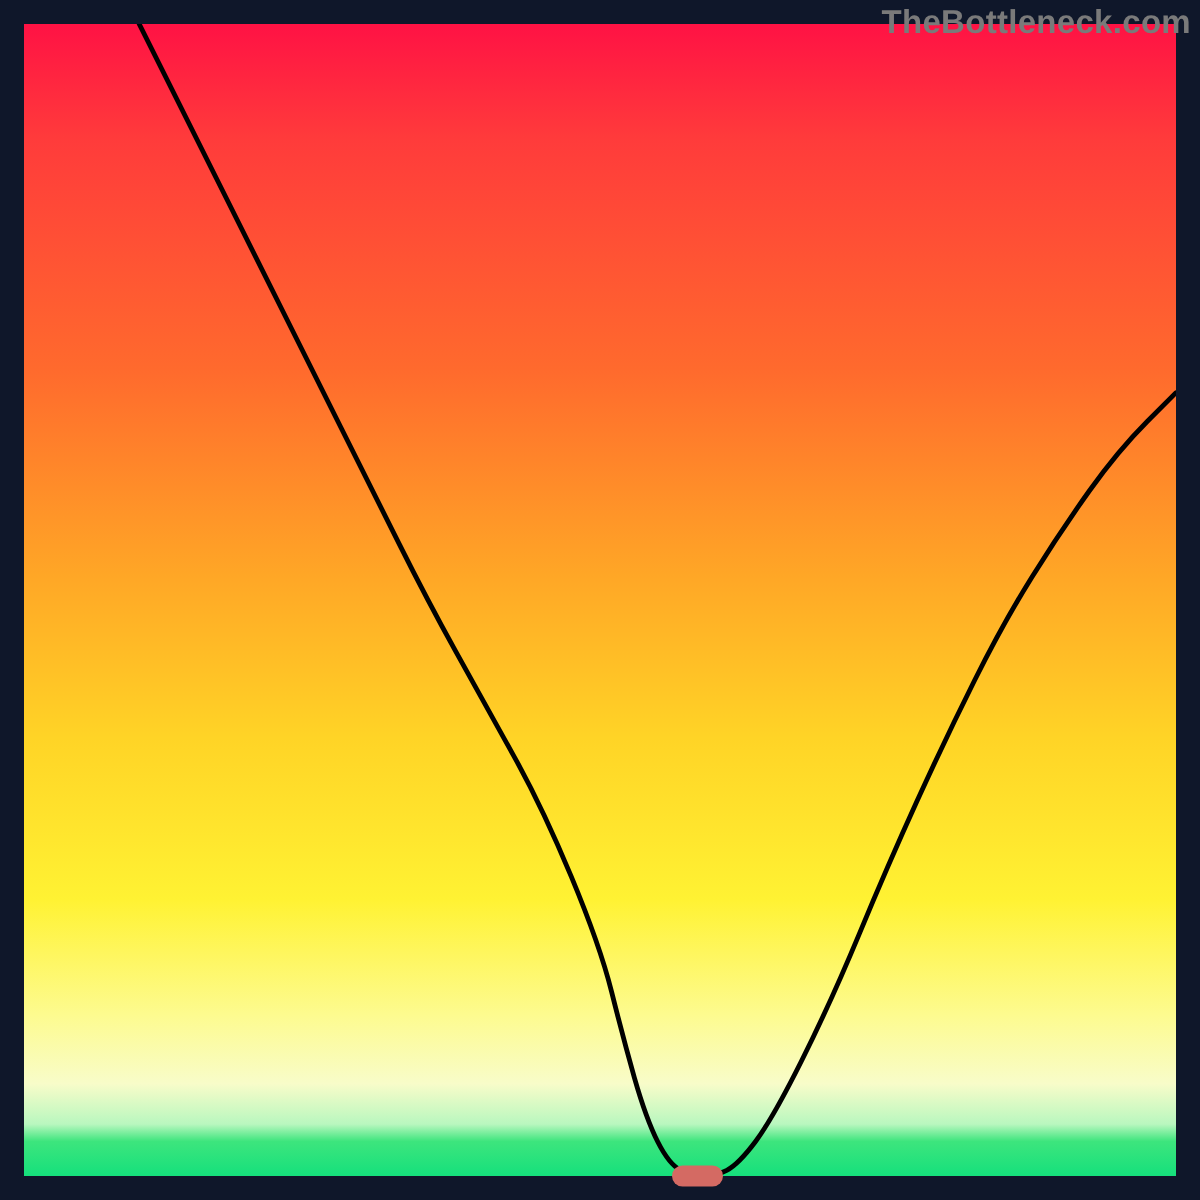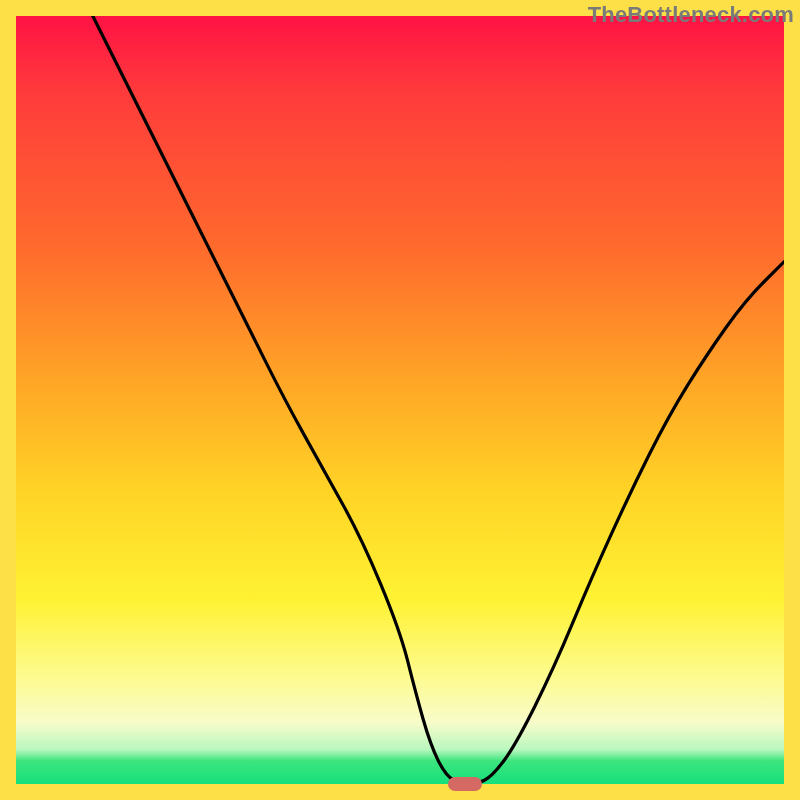--- a/index.html
+++ b/index.html
@@ -8,21 +8,21 @@
     width: 800px;
     height: 800px;
     background: #000;
     font-family: Arial, Helvetica, sans-serif;
     overflow: hidden;
   }
   .frame {
     position: relative;
     width: 800px;
     height: 800px;
-    background: #fde047;
+    background: #0f172a;
   }
   .plot {
     position: absolute;
     left: 16px;
     top: 16px;
     width: 768px;
     height: 768px;
     
     background: linear-gradient(
       to bottom,

